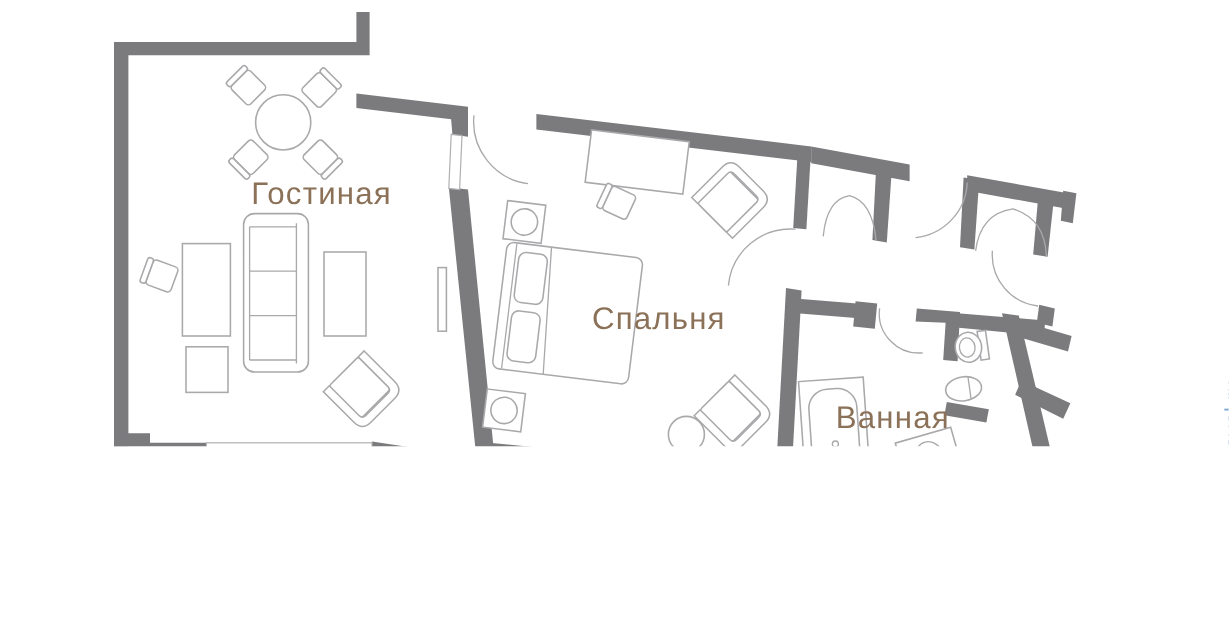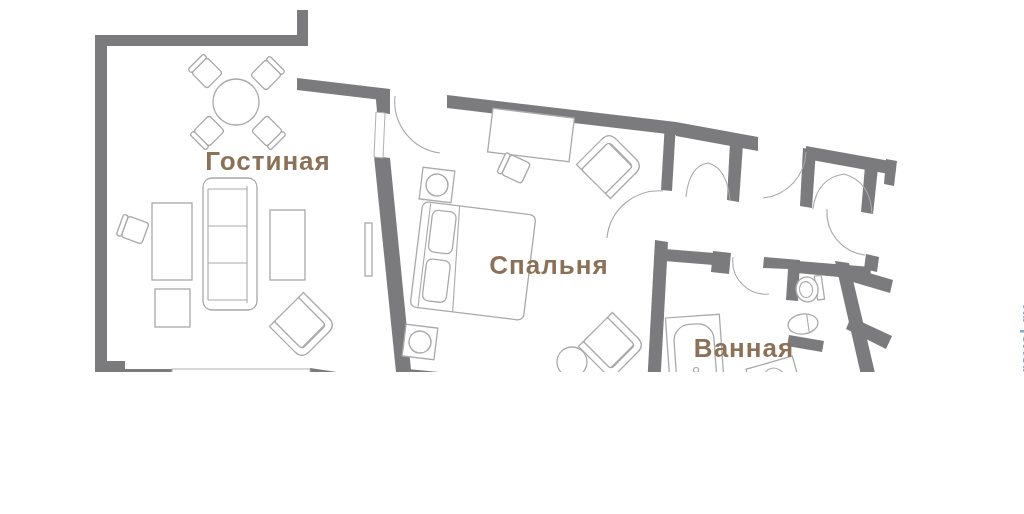--- a/index.html
+++ b/index.html
@@ -1,17 +1,17 @@
 <!DOCTYPE html>
 <html><head>
 <meta charset="utf-8">
 <style>
   html,body{margin:0;padding:0;background:#ffffff;}
   .stage{position:relative;width:1024px;height:372px;background:#fff;overflow:hidden;
-         font-family:"Liberation Sans", sans-serif;font-weight:bold;}
+         font-family:"Liberation Sans", sans-serif;}
   .stage svg{position:absolute;left:0;top:0;}
   .room-label{font-family:"Liberation Sans", sans-serif;font-size:26px;letter-spacing:1px;fill:#8b7158;}
   .watermark{position:absolute;left:1017px;top:513px;transform:rotate(-90deg);transform-origin:0 0;
              white-space:nowrap;font-size:18px;letter-spacing:.5px;font-family:"Liberation Sans", sans-serif;}
   .wm-company{color:#464751;}
   .wm-sep{color:#82aad5;padding:0 4px;}
   .wm-site{color:#82aad5;}
   .wall{fill:#7b7a7d;stroke:none;}
   .furn{fill:#ffffff;stroke:#a9a9ac;stroke-width:1.3;}
   .furnline{fill:none;stroke:#a9a9ac;stroke-width:1.1;}

